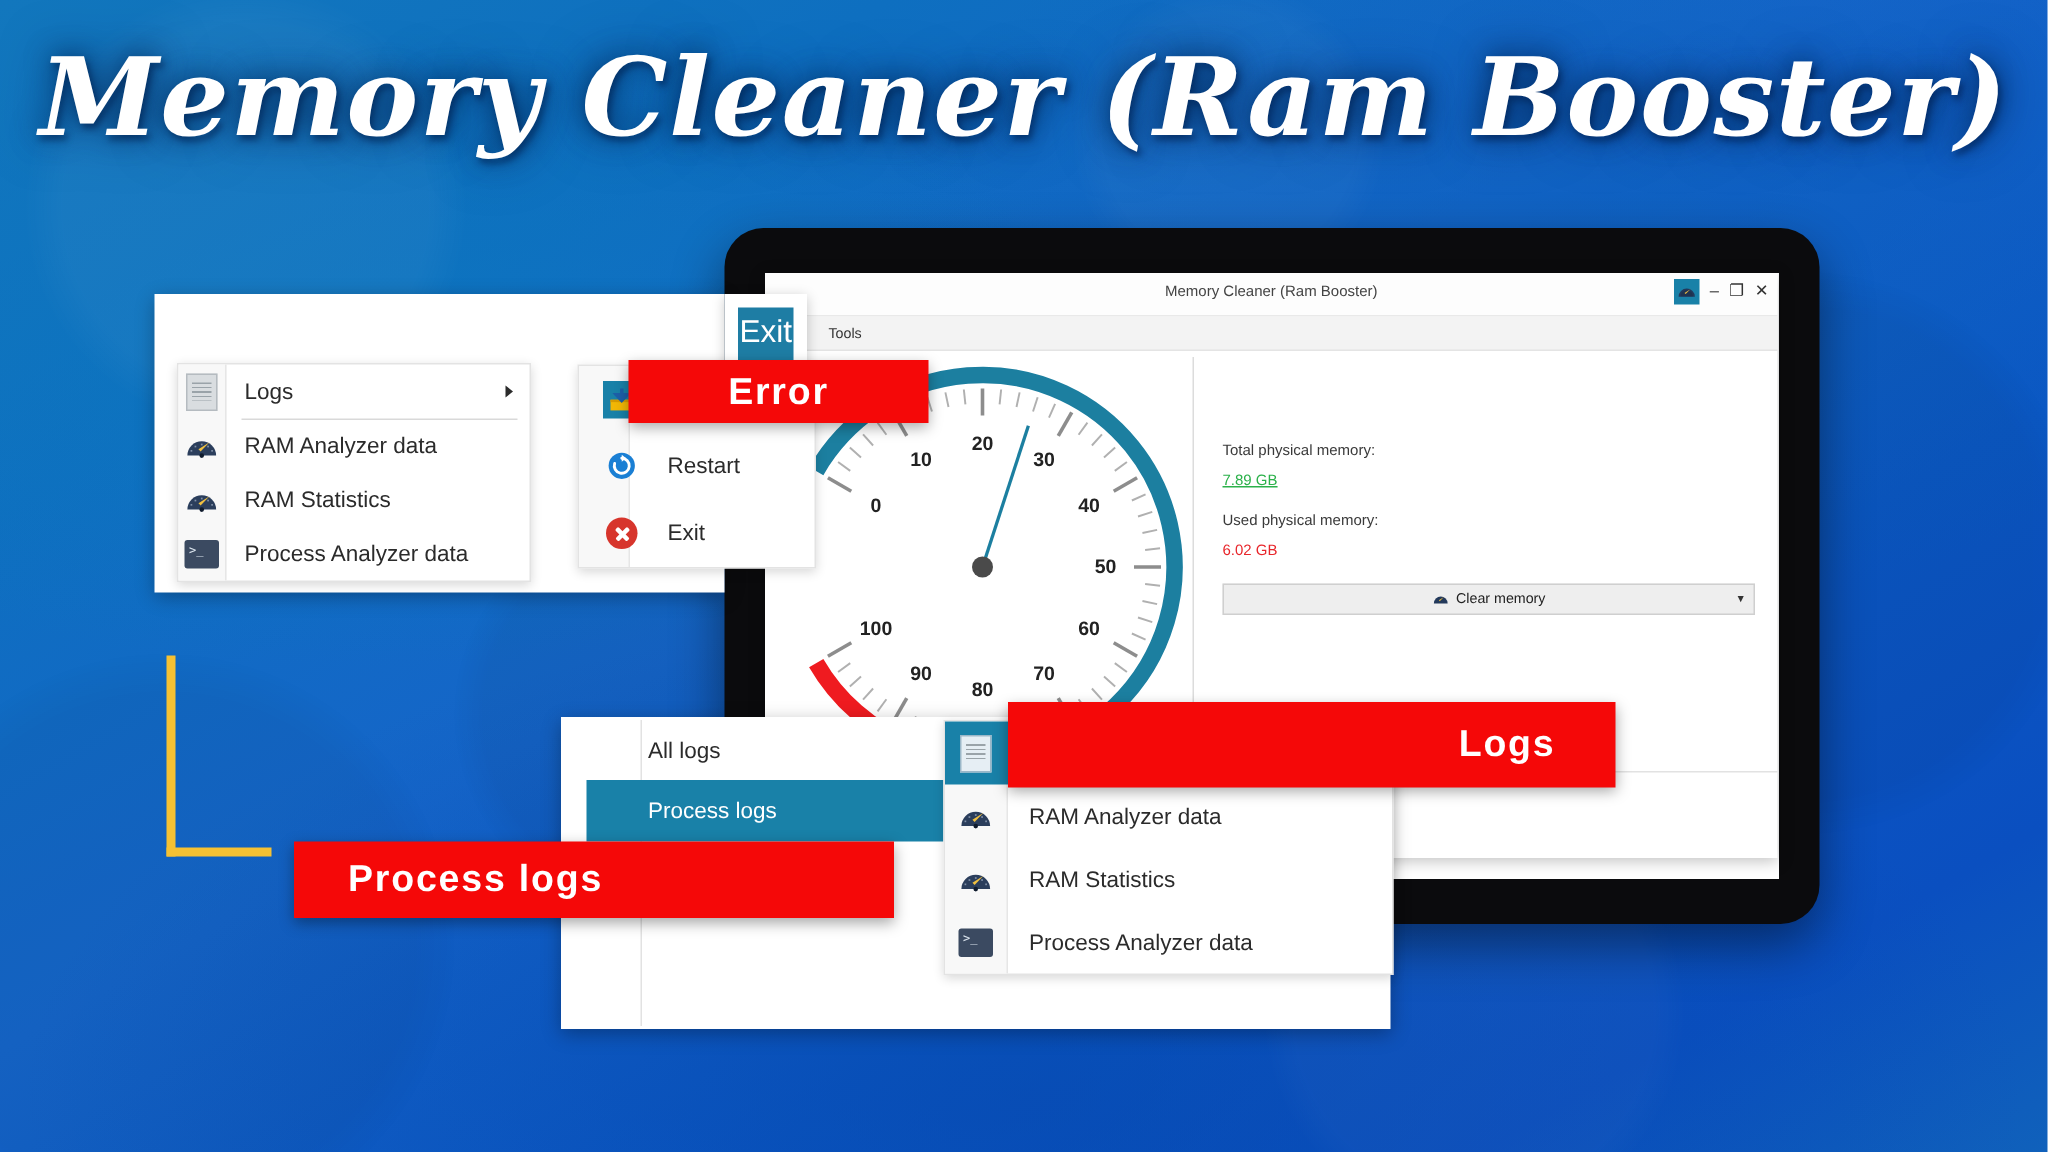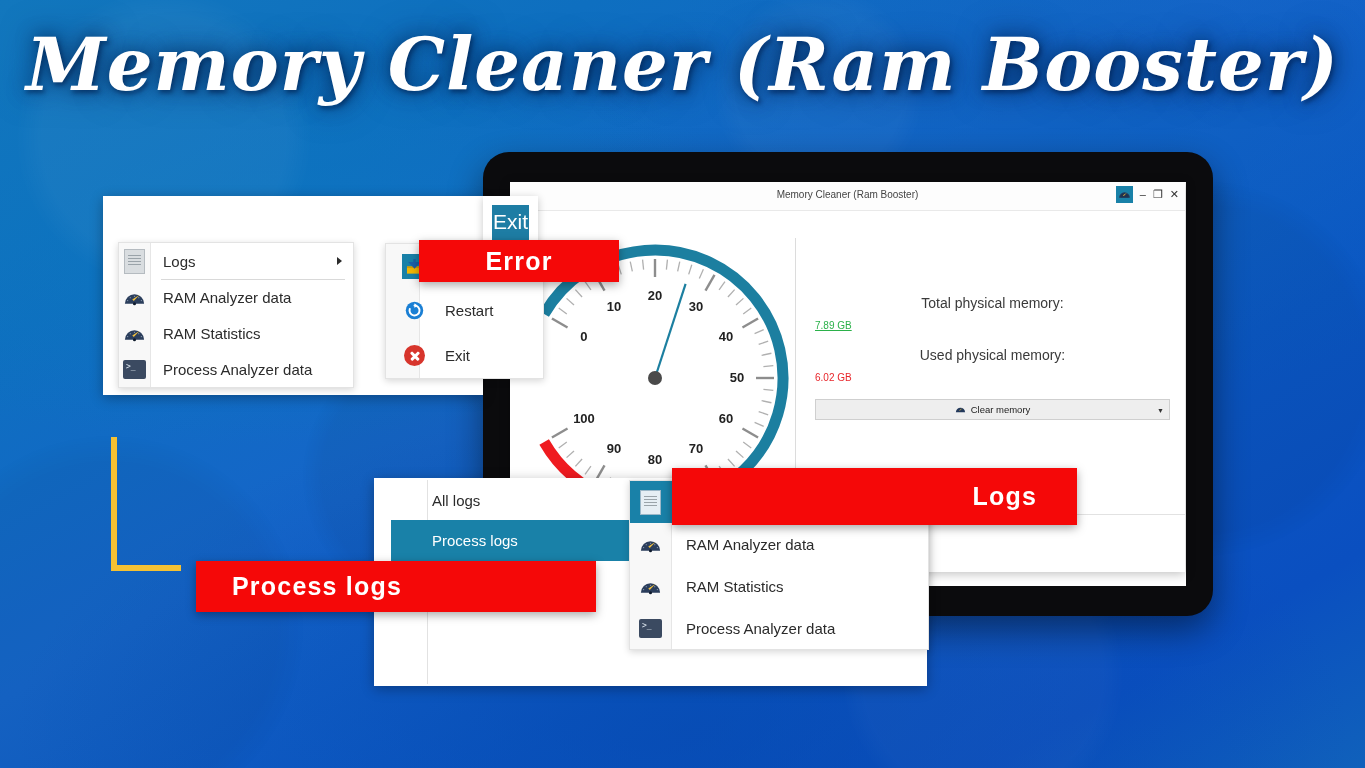--- a/index.html
+++ b/index.html
@@ -47,21 +47,21 @@
   .wb{font-size:11px;color:#333;line-height:1;cursor:default;}
 
   .menubar{height:22px;background:#f3f3f3;border-bottom:1px solid #e4e4e4;display:flex;align-items:center;}
   .menubar .mi{font-size:9.5px;color:#333;padding:0 9px;}
 
   .appbody{position:absolute;left:0;right:0;top:51px;bottom:0;}
   .vdiv{position:absolute;left:285px;top:5px;bottom:58px;width:1px;background:#dcdcdc;}
   .hdiv{position:absolute;left:0;right:0;bottom:57px;height:1px;background:#e2e2e2;}
 
   .info{position:absolute;left:305px;top:62px;width:355px;}
-  .info .lbl{font-size:14px;color:#3a3a3a;margin:0 0 9px;text-align:center;}
+  .info .lbl{font-size:10px;color:#3a3a3a;margin:0 0 9px;}
   .info .val{font-size:10px;margin:0 0 16px;}
   .v-total{color:#2bb14a;text-decoration:underline;}
   .v-used{color:#e8262b;}
   .clearbtn{position:relative;height:19px;background:#eeeeee;border:1px solid #cfcfcf;
     display:flex;align-items:center;justify-content:center;gap:5px;font-size:9.5px;color:#222;}
   .clearbtn .caret{position:absolute;right:5px;top:50%;transform:translateY(-50%);font-size:7px;color:#333;}
   .clearbtn .mini-gauge{width:11px;height:11px;}
 
   
   .gauge-wrap{position:absolute;left:8px;top:2px;width:275px;height:285px;}
@@ -136,20 +136,24 @@
           <path d="M4.5 17.6a7.5 7.5 0 0 1 15 0z" fill="#1f3350"></path>
           <path d="M16.5 8.8 10.6 14.9l-1.3-1.3z" fill="#f0c040"></path>
         </svg>
       </div>
       <div class="wb">–</div>
       <div class="wb">❐</div>
       <div class="wb">✕</div>
     </div>
   </div>
 
+  <div class="menubar">
+    <div class="mi" style="visibility:hidden">File</div>
+    <div class="mi">Tools</div>
+  </div>
 
   <div class="appbody">
     <div class="vdiv"></div>
     <div class="hdiv"></div>
 
     <div class="gauge-wrap">
       <svg id="gauge-svg" width="275" height="285" viewBox="0 0 275 285" aria-hidden="true">
           <path d="M 26.14874831559186 78.99999999999999 A 128 128 0 1 1 176.5541752799933 264.73523408577967" stroke="#1c7fa0" stroke-width="11" fill="none"></path>
           <path d="M 176.5541752799933 264.73523408577967 A 128 128 0 0 1 26.14874831559183 206.99999999999997" stroke="#ef1b20" stroke-width="11" fill="none"></path>
           <line x1="49.531434217771704" y1="92.49999999999999" x2="33.94297694965181" y2="83.49999999999999" stroke="#8d8d8d" stroke-width="2.4"></line>

